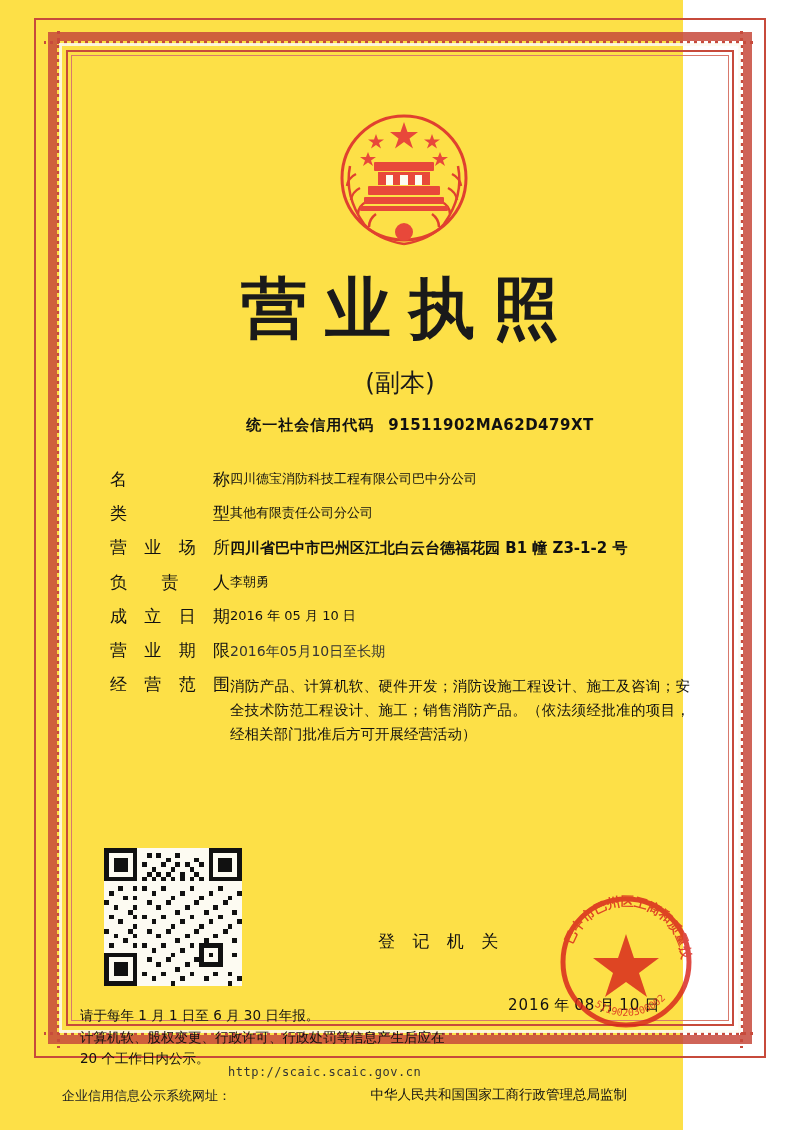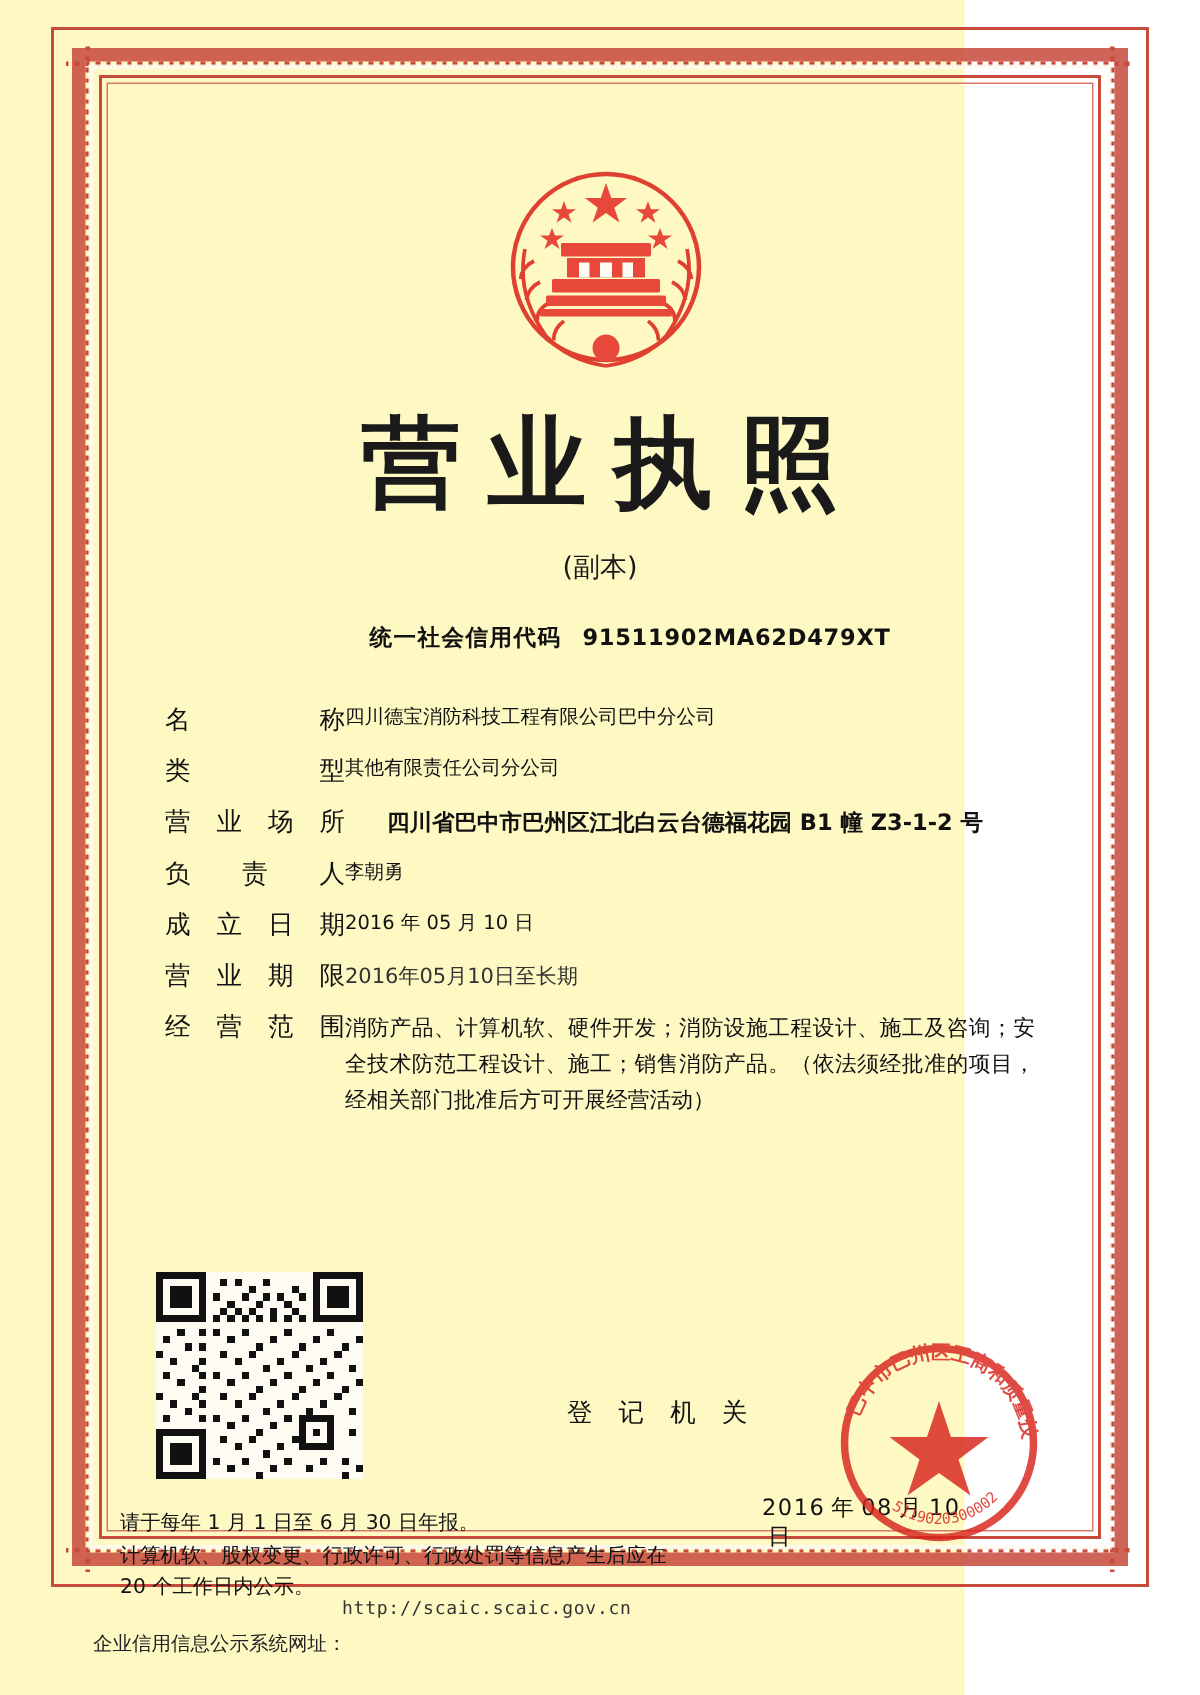--- a/index.html
+++ b/index.html
@@ -11,21 +11,22 @@
     width: 800px;
     height: 1130px;
     font-family: "Liberation Sans", sans-serif;
     overflow: hidden;
   }
 
   .page {
     position: relative;
     width: 643px;
     height: 1130px;
-    background: #fef9c3;
+    background: #fde047;
+    padding-left: 40px;
   }
 
   
   .border-outer {
     position: absolute;
     left: 34px;
     top: 18px;
     width: 732px;
     height: 1040px;
     border: 2px solid #c74a3b;
@@ -105,21 +106,21 @@
     text-indent: 18px;
     color: #1a1a1a;
   }
   .subtitle {
     position: absolute;
     left: 0;
     top: 366px;
     width: 800px;
     text-align: center;
     font-family: "DejaVu Sans", sans-serif;
-    font-size: 18px;
+    font-size: 25px;
     color: #1a1a1a;
   }
   .credit-code {
     position: absolute;
     left: 0;
     top: 416px;
     width: 800px;
     text-align: center;
     font-family: "DejaVu Sans", sans-serif;
     font-weight: bold;
@@ -163,21 +164,21 @@
     line-height: 1.45;
     padding-top: 2px;
   }
   .val.small { font-size: 14px; color: #333; }
   .val.scope {
     max-width: 460px;
     font-size: 14.5px;
     line-height: 1.65;
     text-align: justify;
   }
-  .row.addr .val { font-weight: bold; font-size: 15px; margin-left: 28px; }
+  .row.addr .val { font-weight: bold; font-size: 15px; }
 
   
   .ad-overlay {
     position: absolute;
     left: 218px;
     top: 585px;
     font-family: "DejaVu Sans", sans-serif;
     font-weight: bold;
     font-size: 27px;
     color: #e8352b;
@@ -567,14 +568,15 @@
     <div class="l2">计算机软、股权变更、行政许可、行政处罚等信息产生后应在</div>
     <div class="l3">20 个工作日内公示。</div>
   </div>
 
   <div class="url-overlay">http://scaic.scaic.gov.cn</div>
 
   <div class="website">
     <span>企业信用信息公示系统网址：</span>
   </div>
 
+  <div class="issuer">中华人民共和国国家工商行政管理总局监制</div>
 
 </div>
 
 </body></html>

